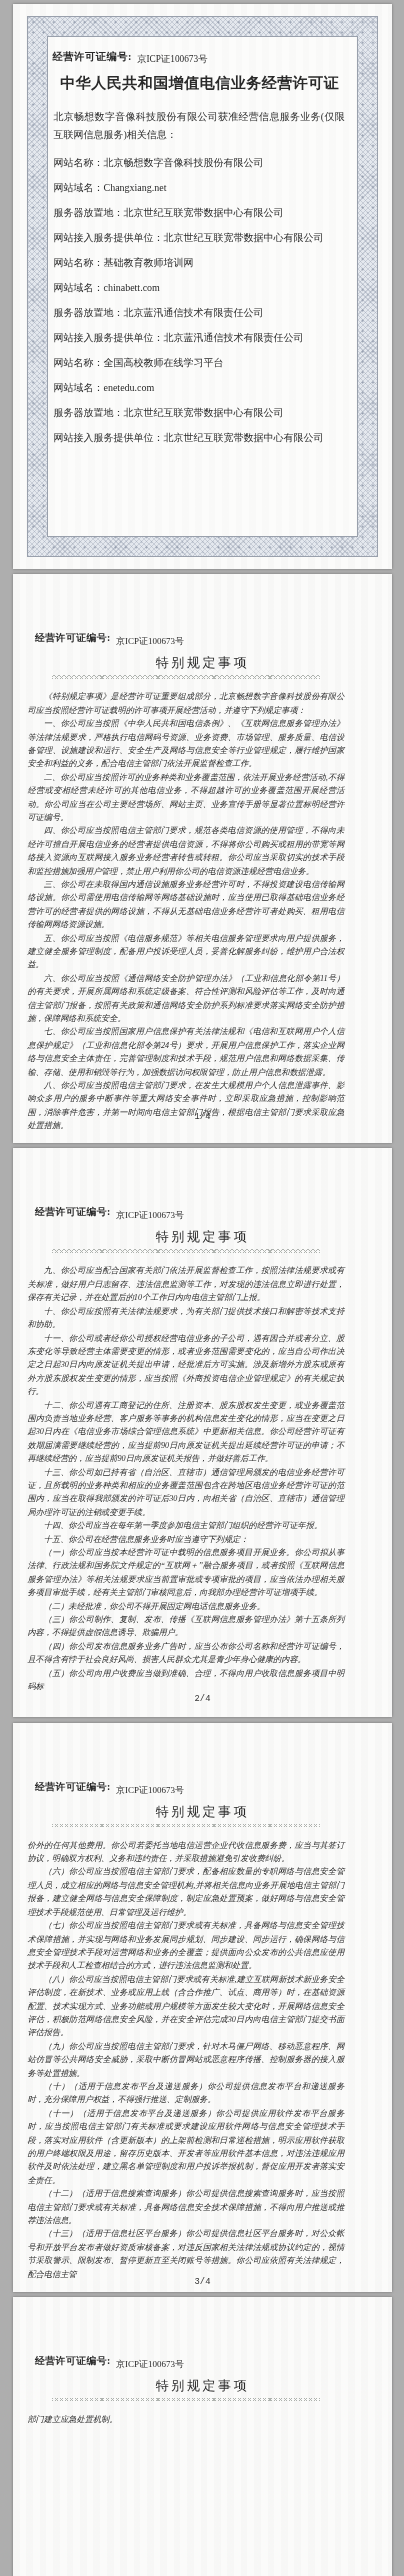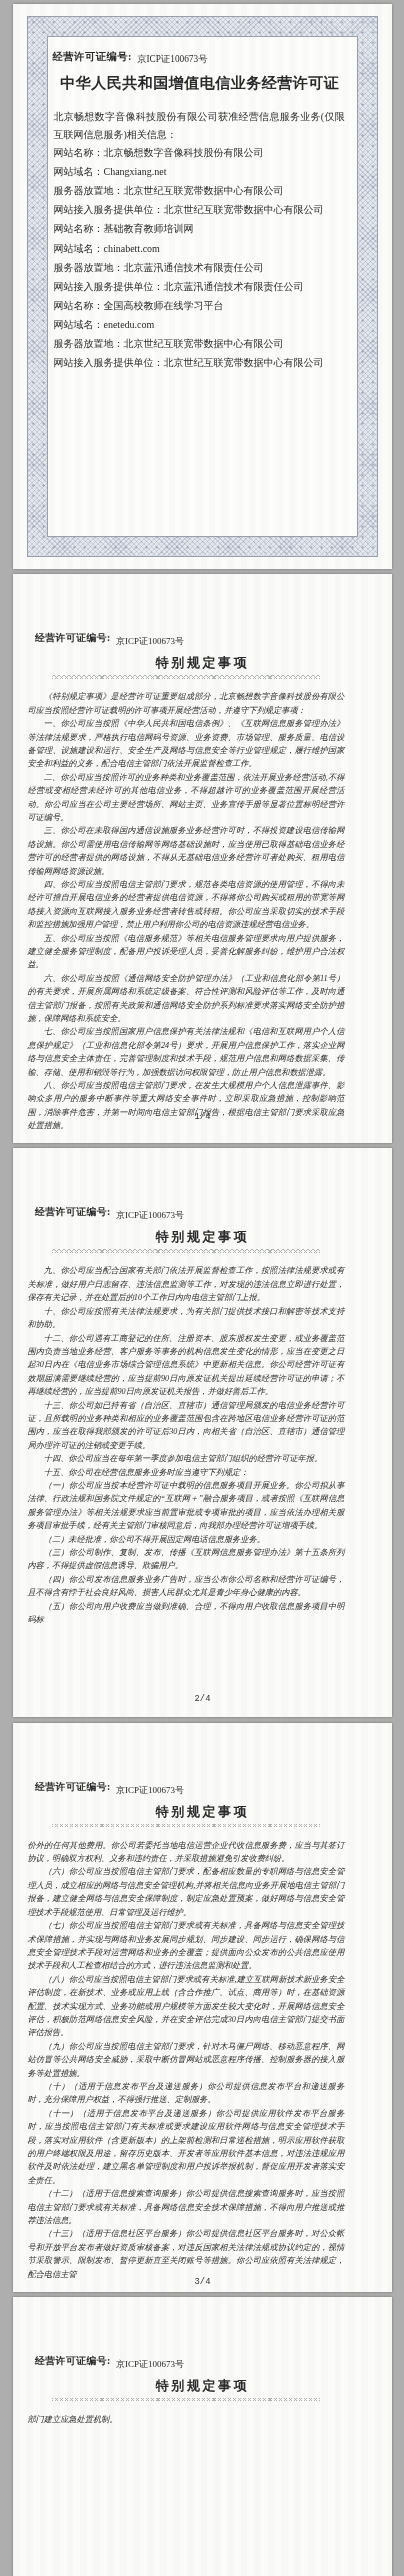--- a/index.html
+++ b/index.html
@@ -46,30 +46,30 @@
     margin:8.2px 0 0 0;text-align:center;
     font-size:15px;font-weight:700;letter-spacing:0.5px;line-height:20.6px;
   }
   .cert-subtitle{
     text-align:center;font-size:14px;font-weight:700;letter-spacing:3.1px;line-height:19.6px;margin-top:1px;
   }
   .p1-intro{
     margin:14.4px 2.1px 0 1px;font-size:10px;line-height:18.5px;text-align:justify;text-indent:0;
   }
   .entries{margin:0.5px 2.1px 0 1px;}
-  .entry{font-size:10px;line-height:15px;margin-bottom:4.1px;text-align:justify;}
+  .entry{font-size:10px;line-height:15px;margin-bottom:4.1px;text-align:justify;margin-top:10px;}
   .entry .lbl,.entry .val{display:inline;}
   
   .sp{height:569px;}
   .sp-head{position:absolute;top:58px;left:22px;}
   .sp-head .lic-label{font-size:9.8px;}
   .sp-head .lic-no{font-size:9px;}
   .sp-title{
     position:absolute;top:80px;left:0;width:100%;margin:0;
-    text-align:center;font-size:13px;font-weight:700;letter-spacing:2.6px;
+    text-align:center;font-size:13px;font-weight:400;letter-spacing:2.6px;
   }
   .zigzag{
     position:absolute;top:101px;left:39px;width:268px;height:3.6px;
     background:
       repeating-linear-gradient(45deg, #a2a7a2 0 0.8px, rgba(0,0,0,0) 0.8px 3.6px),
       repeating-linear-gradient(-45deg, #a2a7a2 0 0.8px, rgba(0,0,0,0) 0.8px 3.6px);
     opacity:.85;
   }
   .sp-body{
     position:absolute;top:116px;left:14.4px;width:317px;
@@ -118,40 +118,41 @@
     <div class="lic-row sp-head">
       <span class="lic-label">经营许可证编号:</span>
       <span class="lic-no">京ICP证100673号</span>
     </div>
     <h2 class="sp-title">特别规定事项</h2>
     <div class="zigzag"></div>
     <div class="sp-body">
       <p class="para">《特别规定事项》是经营许可证重要组成部分，北京畅想数字音像科技股份有限公司应当按照经营许可证载明的许可事项开展经营活动，并遵守下列规定事项：</p>
       <p class="para">一、你公司应当按照《中华人民共和国电信条例》、《互联网信息服务管理办法》等法律法规要求，严格执行电信网码号资源、业务资费、市场管理、服务质量、电信设备管理、设施建设和运行、安全生产及网络与信息安全等行业管理规定，履行维护国家安全和利益的义务，配合电信主管部门依法开展监督检查工作。</p>
       <p class="para">二、你公司应当按照许可的业务种类和业务覆盖范围，依法开展业务经营活动,不得经营或变相经营未经许可的其他电信业务，不得超越许可的业务覆盖范围开展经营活动。你公司应当在公司主要经营场所、网站主页、业务宣传手册等显著位置标明经营许可证编号。</p>
+      <p class="para">四、你公司应当按照电信主管部门要求，规范各类电信资源的使用管理，不得向未经许可擅自开展电信业务的经营者提供电信资源，不得将你公司购买或租用的带宽等网络接入资源向互联网接入服务业务经营者转售或转租。你公司应当采取切实的技术手段和监控措施加强用户管理，禁止用户利用你公司的电信资源违规经营电信业务。</p>
       <p class="para">三、你公司在未取得国内通信设施服务业务经营许可时，不得投资建设电信传输网络设施。你公司需使用电信传输网等网络基础设施时，应当使用已取得基础电信业务经营许可的经营者提供的网络设施，不得从无基础电信业务经营许可者处购买、租用电信传输网网络资源设施。</p>
-      <p class="para">四、你公司应当按照电信主管部门要求，规范各类电信资源的使用管理，不得向未经许可擅自开展电信业务的经营者提供电信资源，不得将你公司购买或租用的带宽等网络接入资源向互联网接入服务业务经营者转售或转租。你公司应当采取切实的技术手段和监控措施加强用户管理，禁止用户利用你公司的电信资源违规经营电信业务。</p>
       <p class="para">五、你公司应当按照《电信服务规范》等相关电信服务管理要求向用户提供服务，建立健全服务管理制度，配备用户投诉受理人员，妥善化解服务纠纷，维护用户合法权益。</p>
       <p class="para">六、你公司应当按照《通信网络安全防护管理办法》（工业和信息化部令第11号）的有关要求，开展所属网络和系统定级备案、符合性评测和风险评估等工作，及时向通信主管部门报备，按照有关政策和通信网络安全防护系列标准要求落实网络安全防护措施，保障网络和系统安全。</p>
       <p class="para">七、你公司应当按照国家用户信息保护有关法律法规和《电信和互联网用户个人信息保护规定》（工业和信息化部令第24号）要求，开展用户信息保护工作，落实企业网络与信息安全主体责任，完善管理制度和技术手段，规范用户信息和网络数据采集、传输、存储、使用和销毁等行为，加强数据访问权限管理，防止用户信息和数据泄露。</p>
       <p class="para">八、你公司应当按照电信主管部门要求，在发生大规模用户个人信息泄露事件、影响众多用户的服务中断事件等重大网络安全事件时，立即采取应急措施，控制影响范围，消除事件危害，并第一时间向电信主管部门报告，根据电信主管部门要求采取应急处置措施。</p>
     </div>
     <div class="pageno" style="top:538px">1/4</div>
   </section>
 
   <section class="page sp">
     <div class="lic-row sp-head">
       <span class="lic-label">经营许可证编号:</span>
       <span class="lic-no">京ICP证100673号</span>
     </div>
     <h2 class="sp-title">特别规定事项</h2>
     <div class="zigzag"></div>
     <div class="sp-body">
       <p class="para">九、你公司应当配合国家有关部门依法开展监督检查工作，按照法律法规要求或有关标准，做好用户日志留存、违法信息监测等工作，对发现的违法信息立即进行处置，保存有关记录，并在处置后的10个工作日内向电信主管部门上报。</p>
       <p class="para">十、你公司应按照有关法律法规要求，为有关部门提供技术接口和解密等技术支持和协助。</p>
+      <p class="para">十一、你公司或者经你公司授权经营电信业务的子公司，遇有因合并或者分立、股东变化等导致经营主体需要变更的情形，或者业务范围需要变化的，应当自公司作出决定之日起30日内向原发证机关提出申请，经批准后方可实施。涉及新增外方股东或原有外方股东股权发生变更的情形，应当按照《外商投资电信企业管理规定》的有关规定执行。</p>
       <p class="para">十二、你公司遇有工商登记的住所、注册资本、股东股权发生变更，或业务覆盖范围内负责当地业务经营、客户服务等事务的机构信息发生变化的情形，应当在变更之日起30日内在《电信业务市场综合管理信息系统》中更新相关信息。你公司经营许可证有效期届满需要继续经营的，应当提前90日向原发证机关提出延续经营许可证的申请；不再继续经营的，应当提前90日向原发证机关报告，并做好善后工作。</p>
       <p class="para">十三、你公司如已持有省（自治区、直辖市）通信管理局颁发的电信业务经营许可证，且所载明的业务种类和相应的业务覆盖范围包含在跨地区电信业务经营许可证的范围内，应当在取得我部颁发的许可证后30日内，向相关省（自治区、直辖市）通信管理局办理许可证的注销或变更手续。</p>
       <p class="para">十四、你公司应当在每年第一季度参加电信主管部门组织的经营许可证年报。</p>
       <p class="para">十五、你公司在经营信息服务业务时应当遵守下列规定：</p>
       <p class="para">（一）你公司应当按本经营许可证中载明的信息服务项目开展业务。你公司拟从事法律、行政法规和国务院文件规定的“互联网＋”融合服务项目，或者按照《互联网信息服务管理办法》等相关法规要求应当前置审批或专项审批的项目，应当依法办理相关服务项目审批手续，经有关主管部门审核同意后，向我部办理经营许可证增项手续。</p>
       <p class="para">（二）未经批准，你公司不得开展固定网电话信息服务业务。</p>
       <p class="para">（三）你公司制作、复制、发布、传播《互联网信息服务管理办法》第十五条所列内容，不得提供虚假信息诱导、欺骗用户。</p>
       <p class="para">（四）你公司发布信息服务业务广告时，应当公布你公司名称和经营许可证编号，且不得含有悖于社会良好风尚、损害人民群众尤其是青少年身心健康的内容。</p>
       <p class="para">（五）你公司向用户收费应当做到准确、合理，不得向用户收取信息服务项目中明码标</p>
     </div>

